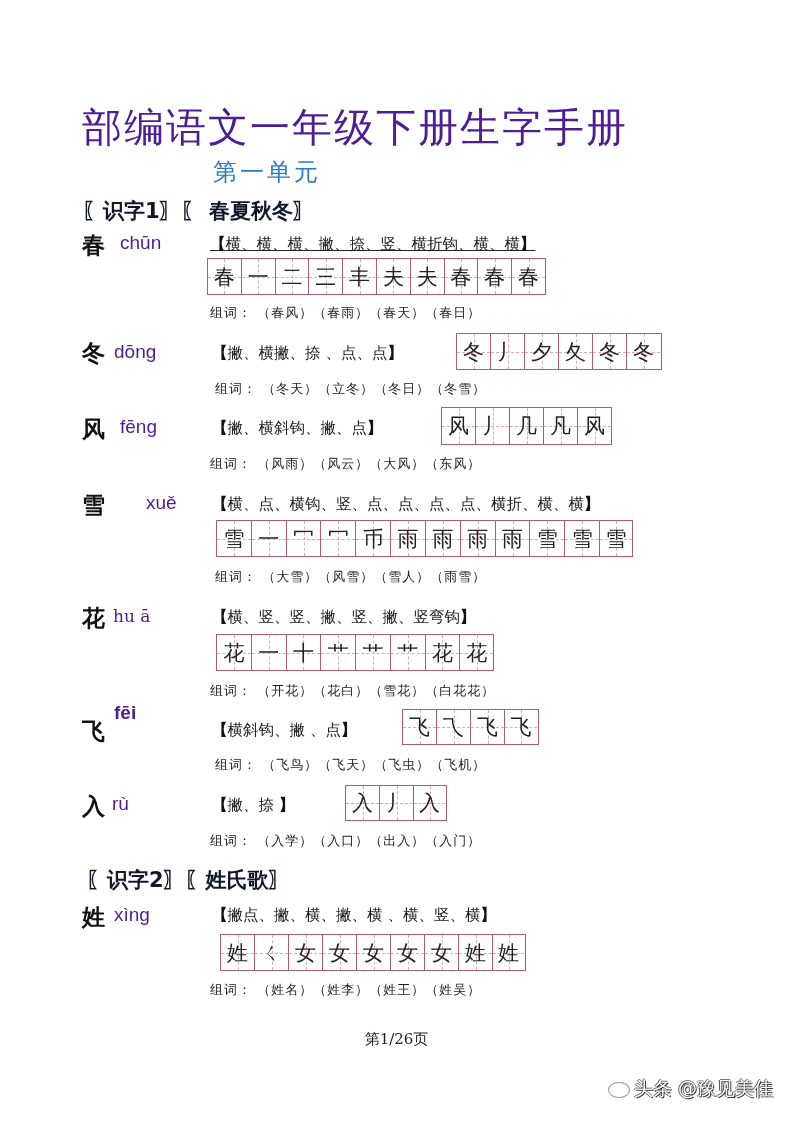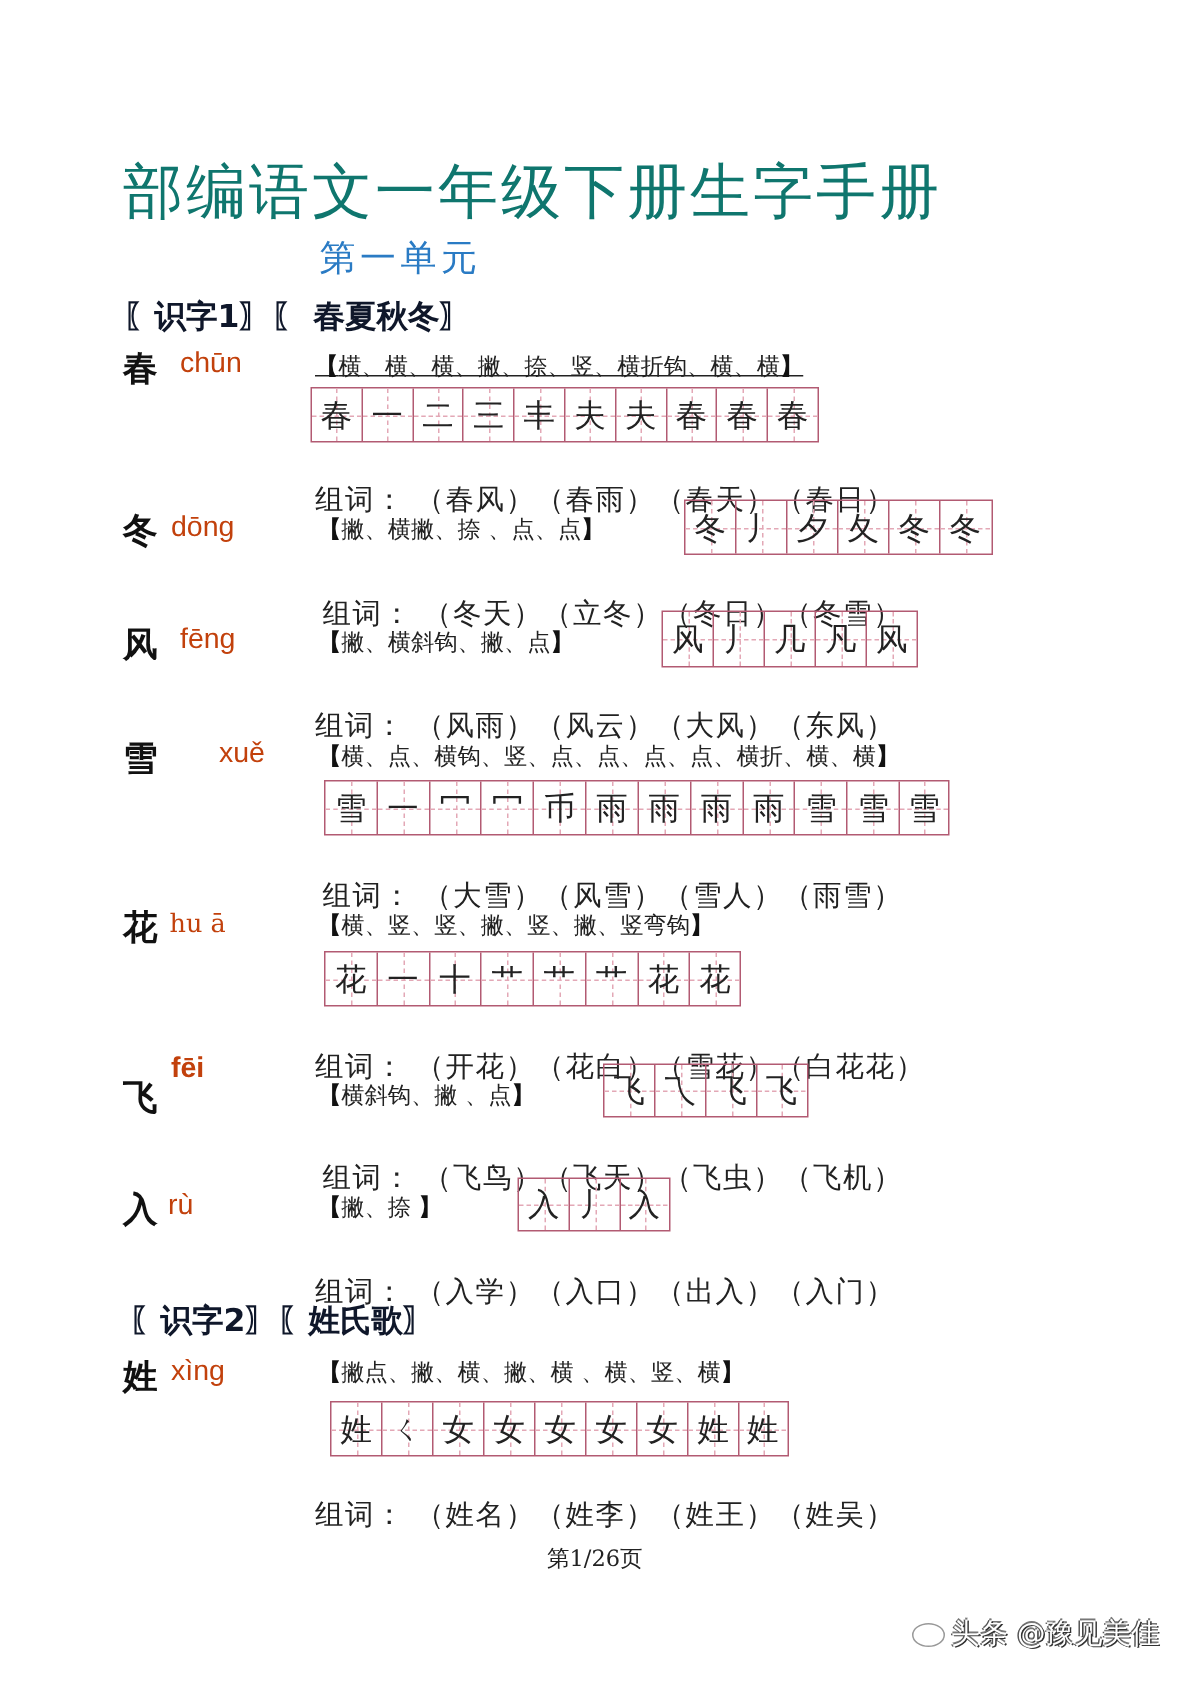--- a/index.html
+++ b/index.html
@@ -2,30 +2,30 @@
 <html><head>
 <meta charset="utf-8">
 <style>
   html, body { margin: 0; padding: 0; }
   body {
     width: 793px; height: 1122px; background: #ffffff; position: relative; overflow: hidden;
     font-family: "DejaVu Serif", "Liberation Serif", serif; color: #1a1a1a;
   }
   .abs { position: absolute; }
   .title {
-    left: 82px; top: 100px; font-size: 40px; letter-spacing: 2px; color: #0f766e;
+    left: 82px; top: 100px; font-size: 40px; letter-spacing: 2px; color: #4c1d95;
     font-family: "DejaVu Serif", serif; white-space: nowrap;
   }
   .unit { left: 213px; top: 156px; font-size: 24px; color: #2a7bc4; letter-spacing: 3px; }
   .lesson { font-size: 21px; font-weight: bold; color: #0f172a; white-space: nowrap; font-family: "DejaVu Sans", sans-serif; }
   .char { font-size: 23px; font-weight: bold; color: #111; font-family: "DejaVu Serif", serif; }
-  .pinyin { font-size: 19px; color: #c2410c; font-family: "Liberation Sans", sans-serif; }
+  .pinyin { font-size: 19px; color: #4c1d95; font-family: "Liberation Sans", sans-serif; }
   .strokes { font-size: 15.5px; white-space: nowrap; color: #222; }
   .strokes .br { font-weight: bold; color: #111; }
-  .words { font-size: 19px; white-space: nowrap; color: #222; letter-spacing: 1px; margin-top: 16px; }
+  .words { font-size: 13px; white-space: nowrap; color: #222; letter-spacing: 1px; }
   .grid { display: flex; border: 1.5px solid #b25a72; box-sizing: border-box; }
   .cell {
     position: relative; box-sizing: border-box; border-right: 1.5px solid #b25a72;
     display: flex; align-items: center; justify-content: center;
     font-size: 21px; color: #222; font-family: "DejaVu Serif", serif;
   }
   .cell:last-child { border-right: none; }
   .cell::before {
     content: ""; position: absolute; left: 0; right: 0; top: 50%;
     border-top: 1px dashed #e3a8b6;

